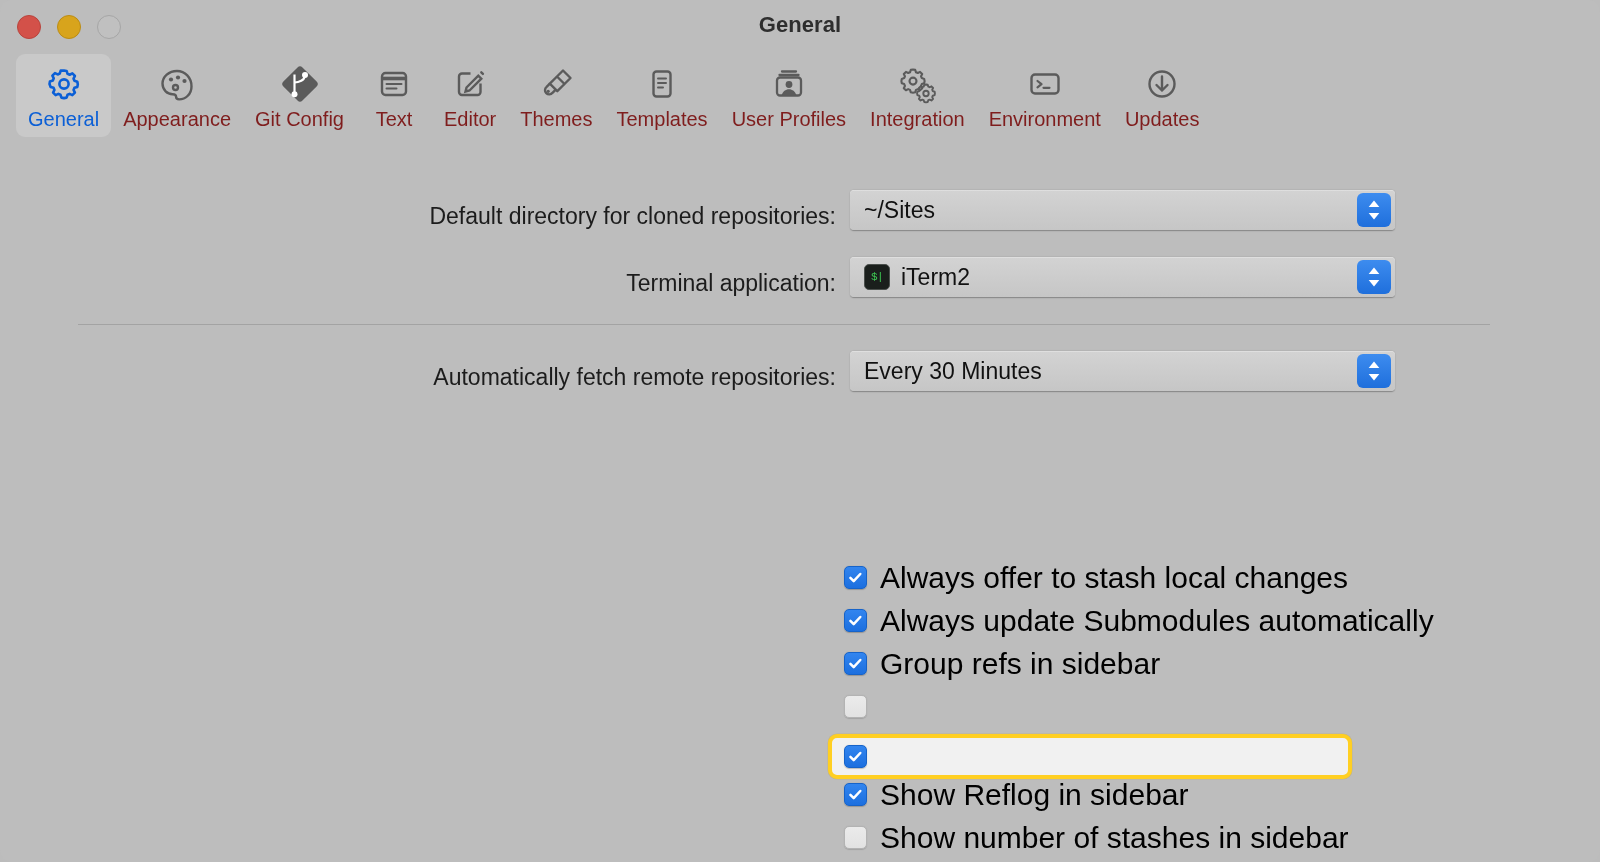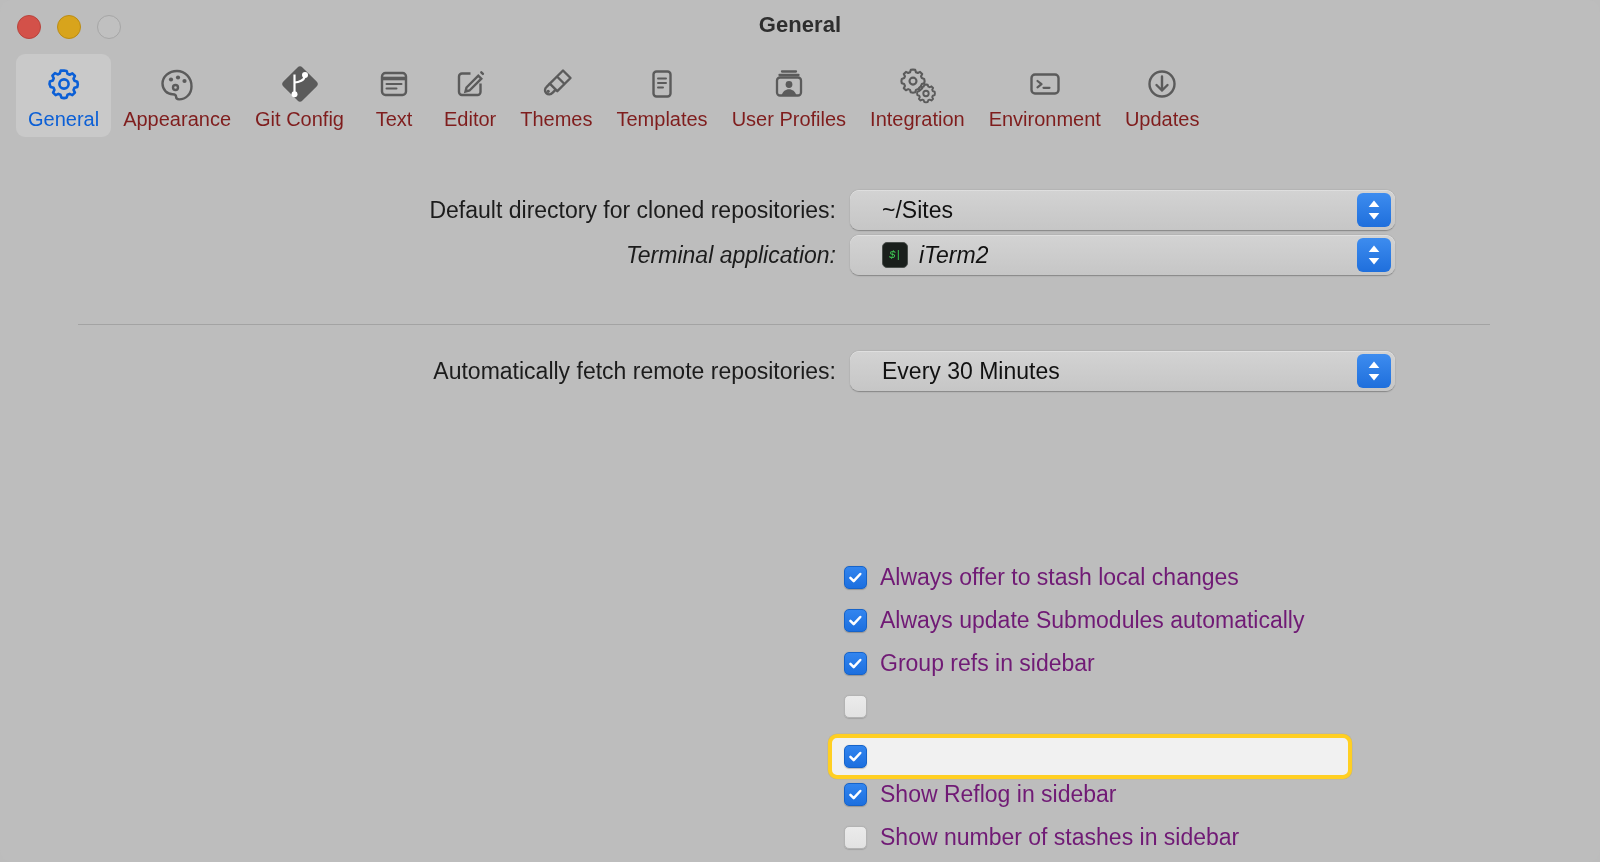--- a/index.html
+++ b/index.html
@@ -101,43 +101,43 @@
   
   .content {
     position: relative;
     height: 716px;
     background: #bdbdbd;
   }
 
   .form-row {
     position: absolute;
     display: flex;
-    align-items: center;
+    align-items: flex-end;
   }
   .field-label {
     width: 500px;
     text-align: right;
     font-size: 23px;
     color: #1c1c1c;
     padding-right: 14px;
     white-space: nowrap;
   }
 
   
   .popup {
     position: relative;
     width: 545px;
     height: 40px;
     background: linear-gradient(180deg, #d3d3d3 0%, #c6c6c6 100%);
-    border-radius: 9px;
+    border-radius: 4px;
     box-shadow: 0 0.5px 1.2px rgba(0,0,0,0.30), inset 0 0.5px 0 rgba(255,255,255,0.55);
     display: flex;
     align-items: center;
     box-sizing: border-box;
-    padding-left: 32px;
+    padding-left: 14px;
     cursor: default;
   }
   .popup-value {
     font-size: 23px;
     color: #111;
     white-space: nowrap;
     overflow: hidden;
   }
   .popup-arrows {
     position: absolute;
@@ -225,22 +225,22 @@
     border: 1px solid #1663c9;
     box-shadow: 0 0.5px 1px rgba(0,0,0,0.22);
   }
   .cb-box.off {
     background: linear-gradient(180deg, #ebebeb 0%, #e2e2e2 100%);
     border: 1px solid #b3b3b3;
     box-shadow: 0 0.5px 1px rgba(0,0,0,0.14);
   }
   .cb-box svg { position: absolute; left: 2px; top: 2px; }
   .cb-label {
-    font-size: 23px;
-    color: #701a75;
+    font-size: 30px;
+    color: #000000;
     margin-left: 13px;
     line-height: 31px;
     white-space: pre-line;
   }
 </style>
 </head>
 <body>
 
 <div class="window">
 
@@ -397,21 +397,21 @@
           <svg width="14" height="9" viewBox="0 0 14 9">
               <path d="M7 0.5L12.3 7H1.7z" fill="#fff"></path>
             </svg>
           <svg width="14" height="9" viewBox="0 0 14 9">
               <path d="M7 8.5L1.7 2h10.6z" fill="#fff"></path>
             </svg>
         </span>
       </div>
     </div>
 
-    <div class="form-row" style="left:336px; top:89px;font-style:italic;">
+    <div class="form-row" style="left:336px; top:111px;">
       <div class="field-label">Terminal application:</div>
       <div class="popup">
         <span class="app-chip">
           <span class="app-chip-text">$|</span>
         </span>
         <span class="popup-value">iTerm2</span>
         <span class="popup-arrows">
           <svg width="14" height="9" viewBox="0 0 14 9">
               <path d="M7 0.5L12.3 7H1.7z" fill="#fff"></path>
             </svg>

